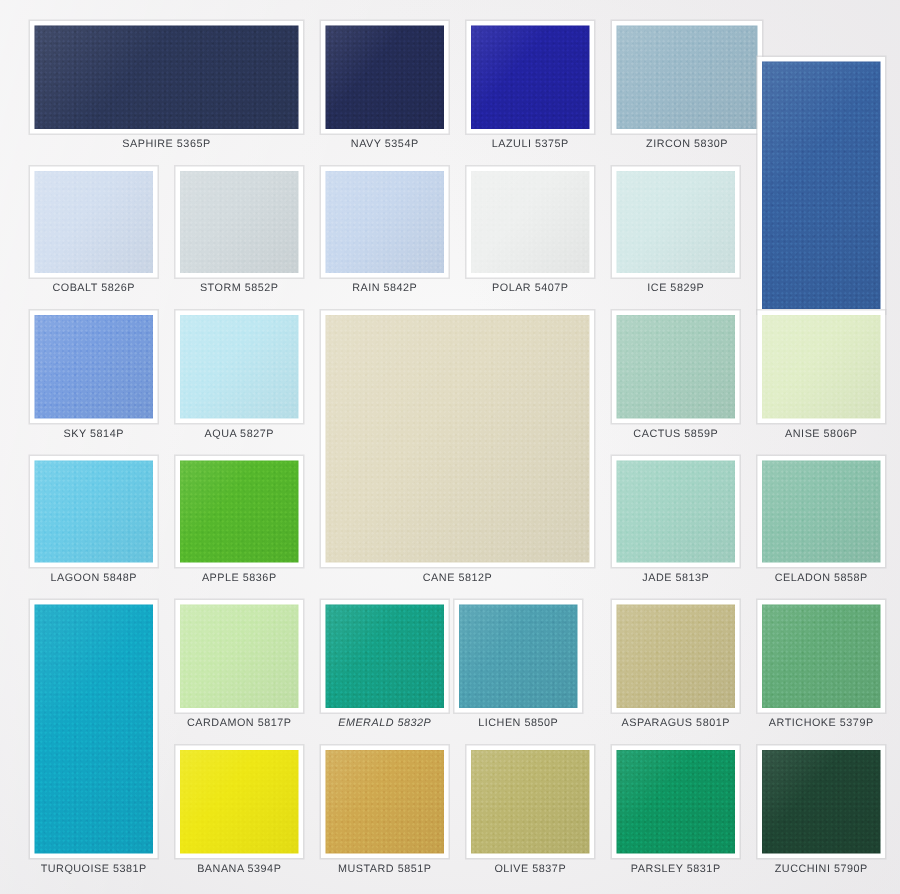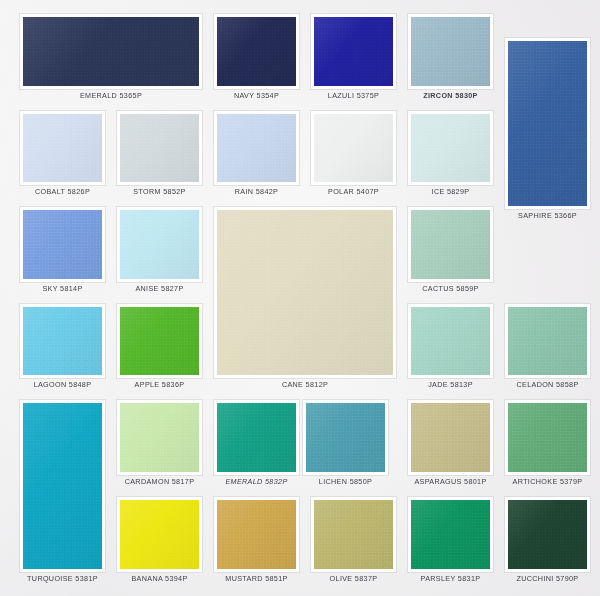--- a/index.html
+++ b/index.html
@@ -90,35 +90,35 @@
   }
 </style>
 </head>
 <body>
 
 <div id="swatch-chart">
     <div class="cell" style="left: 20px; top: 14px; width: 182px; height: 88.6px;">
       <div class="chip-wrap">
         <div class="chip" style="background: rgb(44, 55, 88);"></div>
       </div>
-      <div class="caption">EMERALD 5365P</div>
+      <div class="caption">SAPHIRE 5365P</div>
     </div>
     <div class="cell" style="left: 214px; top: 14px; width: 85px; height: 88.6px;">
       <div class="chip-wrap">
         <div class="chip" style="background: rgb(36, 44, 85);"></div>
       </div>
       <div class="caption">NAVY 5354P</div>
     </div>
     <div class="cell" style="left: 311px; top: 14px; width: 85px; height: 88.6px;">
       <div class="chip-wrap">
         <div class="chip" style="background: rgb(34, 34, 160);"></div>
       </div>
       <div class="caption">LAZULI 5375P</div>
     </div>
-    <div class="cell" style="left: 408px; top: 14px; width: 85px; height: 88.6px; font-weight: bold;">
+    <div class="cell" style="left: 408px; top: 14px; width: 100px; height: 88.6px;">
       <div class="chip-wrap">
         <div class="chip" style="background: rgb(156, 186, 201);"></div>
       </div>
       <div class="caption">ZIRCON 5830P</div>
     </div>
     <div class="cell" style="left: 505px; top: 14px; width: 85px; height: 185.2px; margin-top: 24px;">
       <div class="chip-wrap">
         <div class="chip" style="background: rgb(55, 97, 159);"></div>
       </div>
       <div class="caption">SAPHIRE 5366P</div>
@@ -156,33 +156,39 @@
     <div class="cell" style="left: 20px; top: 207.2px; width: 85px; height: 88.6px;">
       <div class="chip-wrap">
         <div class="chip" style="background: rgb(122, 159, 224);"></div>
       </div>
       <div class="caption">SKY 5814P</div>
     </div>
     <div class="cell" style="left: 117px; top: 207.2px; width: 85px; height: 88.6px;">
       <div class="chip-wrap">
         <div class="chip" style="background: rgb(191, 232, 242);"></div>
       </div>
-      <div class="caption">ANISE 5827P</div>
+      <div class="caption">AQUA 5827P</div>
     </div>
     <div class="cell" style="left: 214px; top: 207.2px; width: 182px; height: 185.2px;">
       <div class="chip-wrap">
         <div class="chip" style="background: rgb(226, 220, 195);"></div>
       </div>
       <div class="caption">CANE 5812P</div>
     </div>
     <div class="cell" style="left: 408px; top: 207.2px; width: 85px; height: 88.6px;">
       <div class="chip-wrap">
         <div class="chip" style="background: rgb(169, 207, 191);"></div>
       </div>
       <div class="caption">CACTUS 5859P</div>
+    </div>
+    <div class="cell" style="left: 505px; top: 207.2px; width: 85px; height: 88.6px;">
+      <div class="chip-wrap">
+        <div class="chip" style="background: rgb(225, 238, 200);"></div>
+      </div>
+      <div class="caption">ANISE 5806P</div>
     </div>
     <div class="cell" style="left: 20px; top: 303.8px; width: 85px; height: 88.6px;">
       <div class="chip-wrap">
         <div class="chip" style="background: rgb(108, 204, 232);"></div>
       </div>
       <div class="caption">LAGOON 5848P</div>
     </div>
     <div class="cell" style="left: 117px; top: 303.8px; width: 85px; height: 88.6px;">
       <div class="chip-wrap">
         <div class="chip" style="background: rgb(85, 183, 44);"></div>

